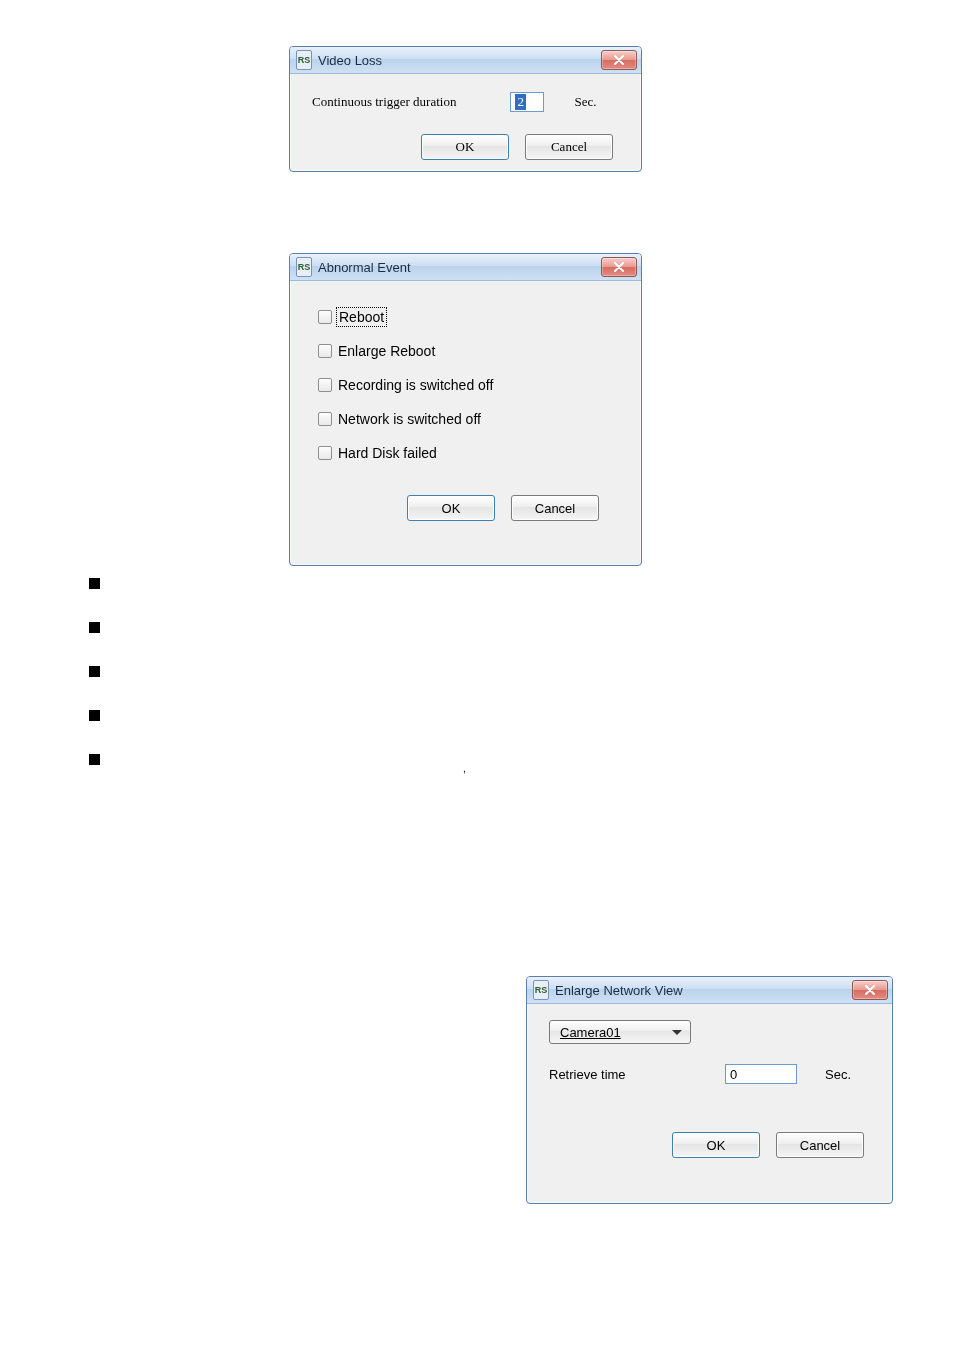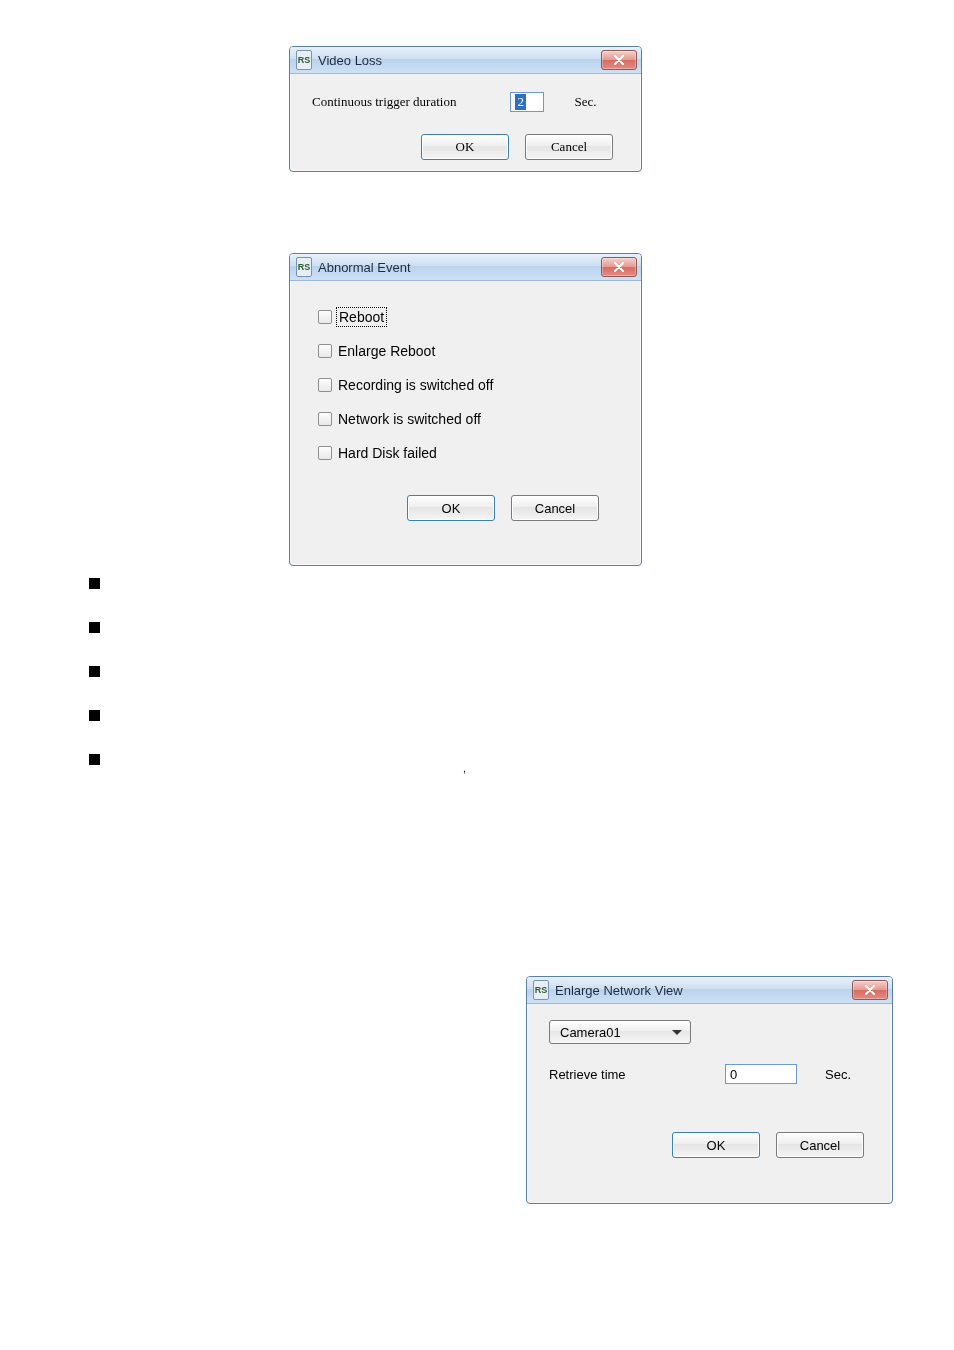--- a/index.html
+++ b/index.html
@@ -156,20 +156,21 @@
     border: 1px solid #7a7a7a;
     background: linear-gradient(to bottom, #ffffff 0%, #efefef 45%, #e6e6e6 46%, #f6f6f6 100%);
     height: 24px;
     border-radius: 3px;
     box-sizing: border-box;
     padding: 0 8px 0 10px;
     display: flex;
     align-items: center;
     justify-content: space-between;
     font-size: 13px;
+    text-decoration: underline;
   }
   .dropdown .arrow {
     width: 0; height: 0;
     border-left: 5px solid transparent;
     border-right: 5px solid transparent;
     border-top: 5px solid #333;
   }
   
   .bullets {
     position: absolute;

